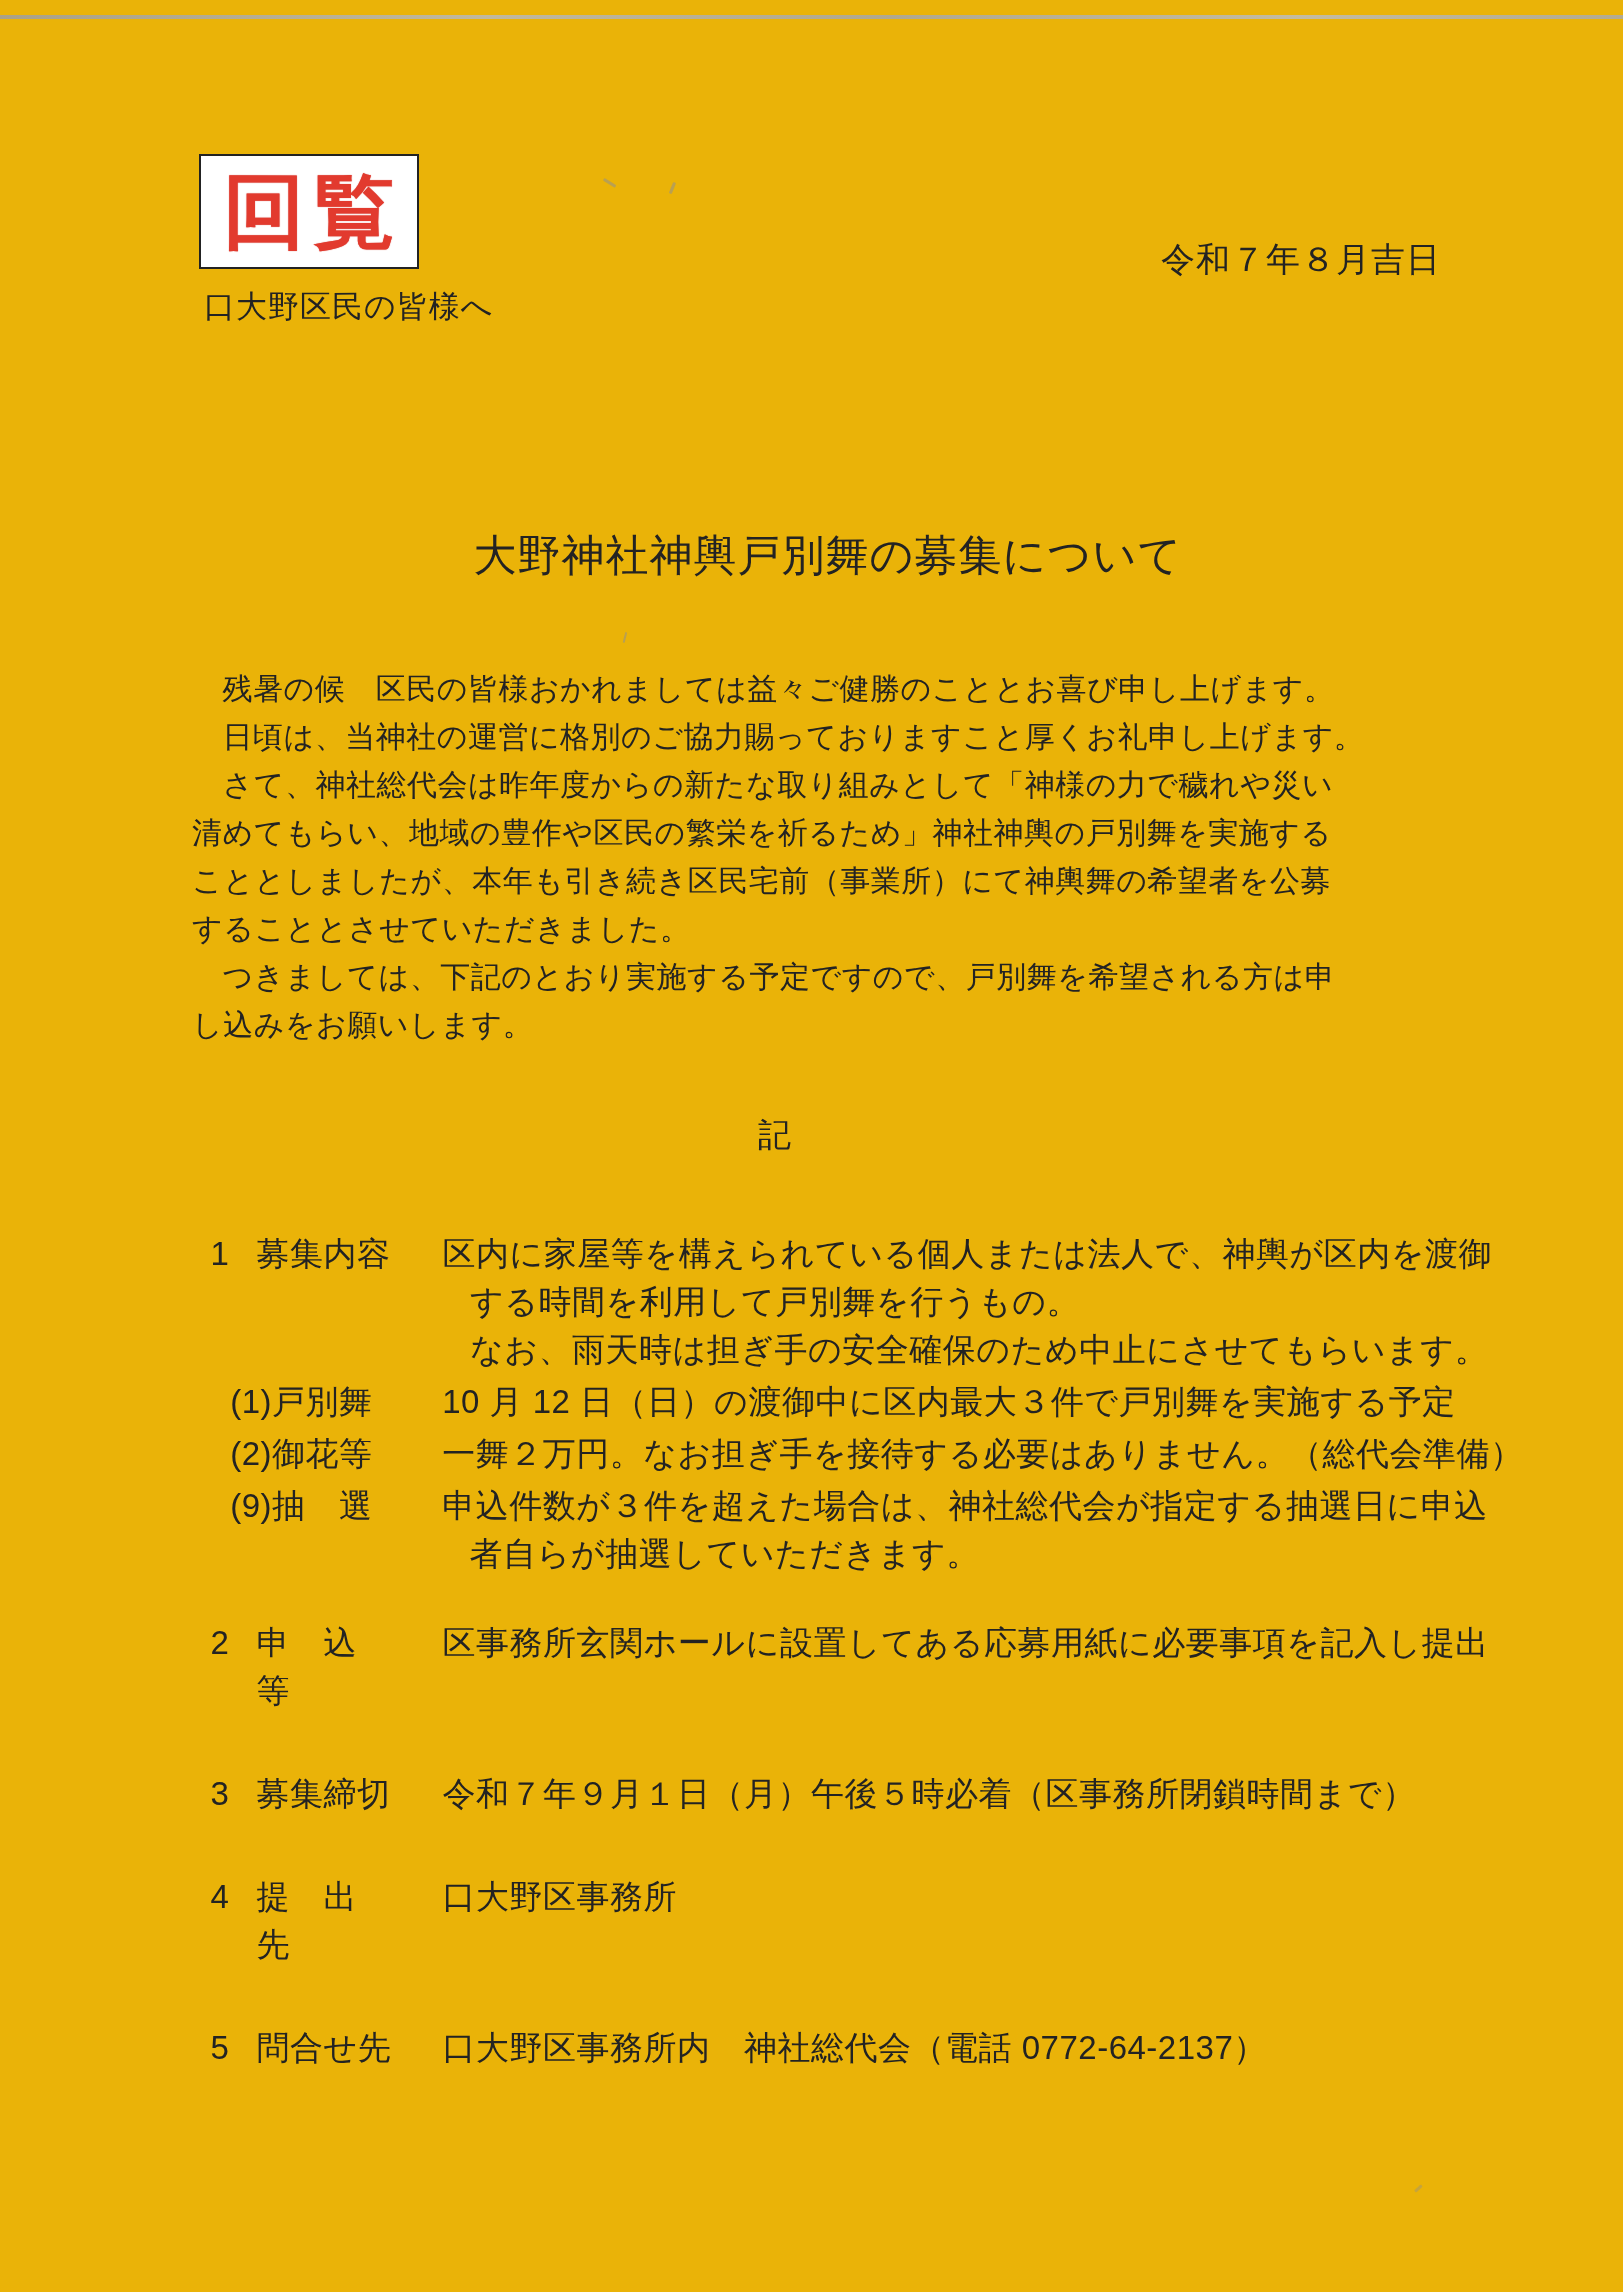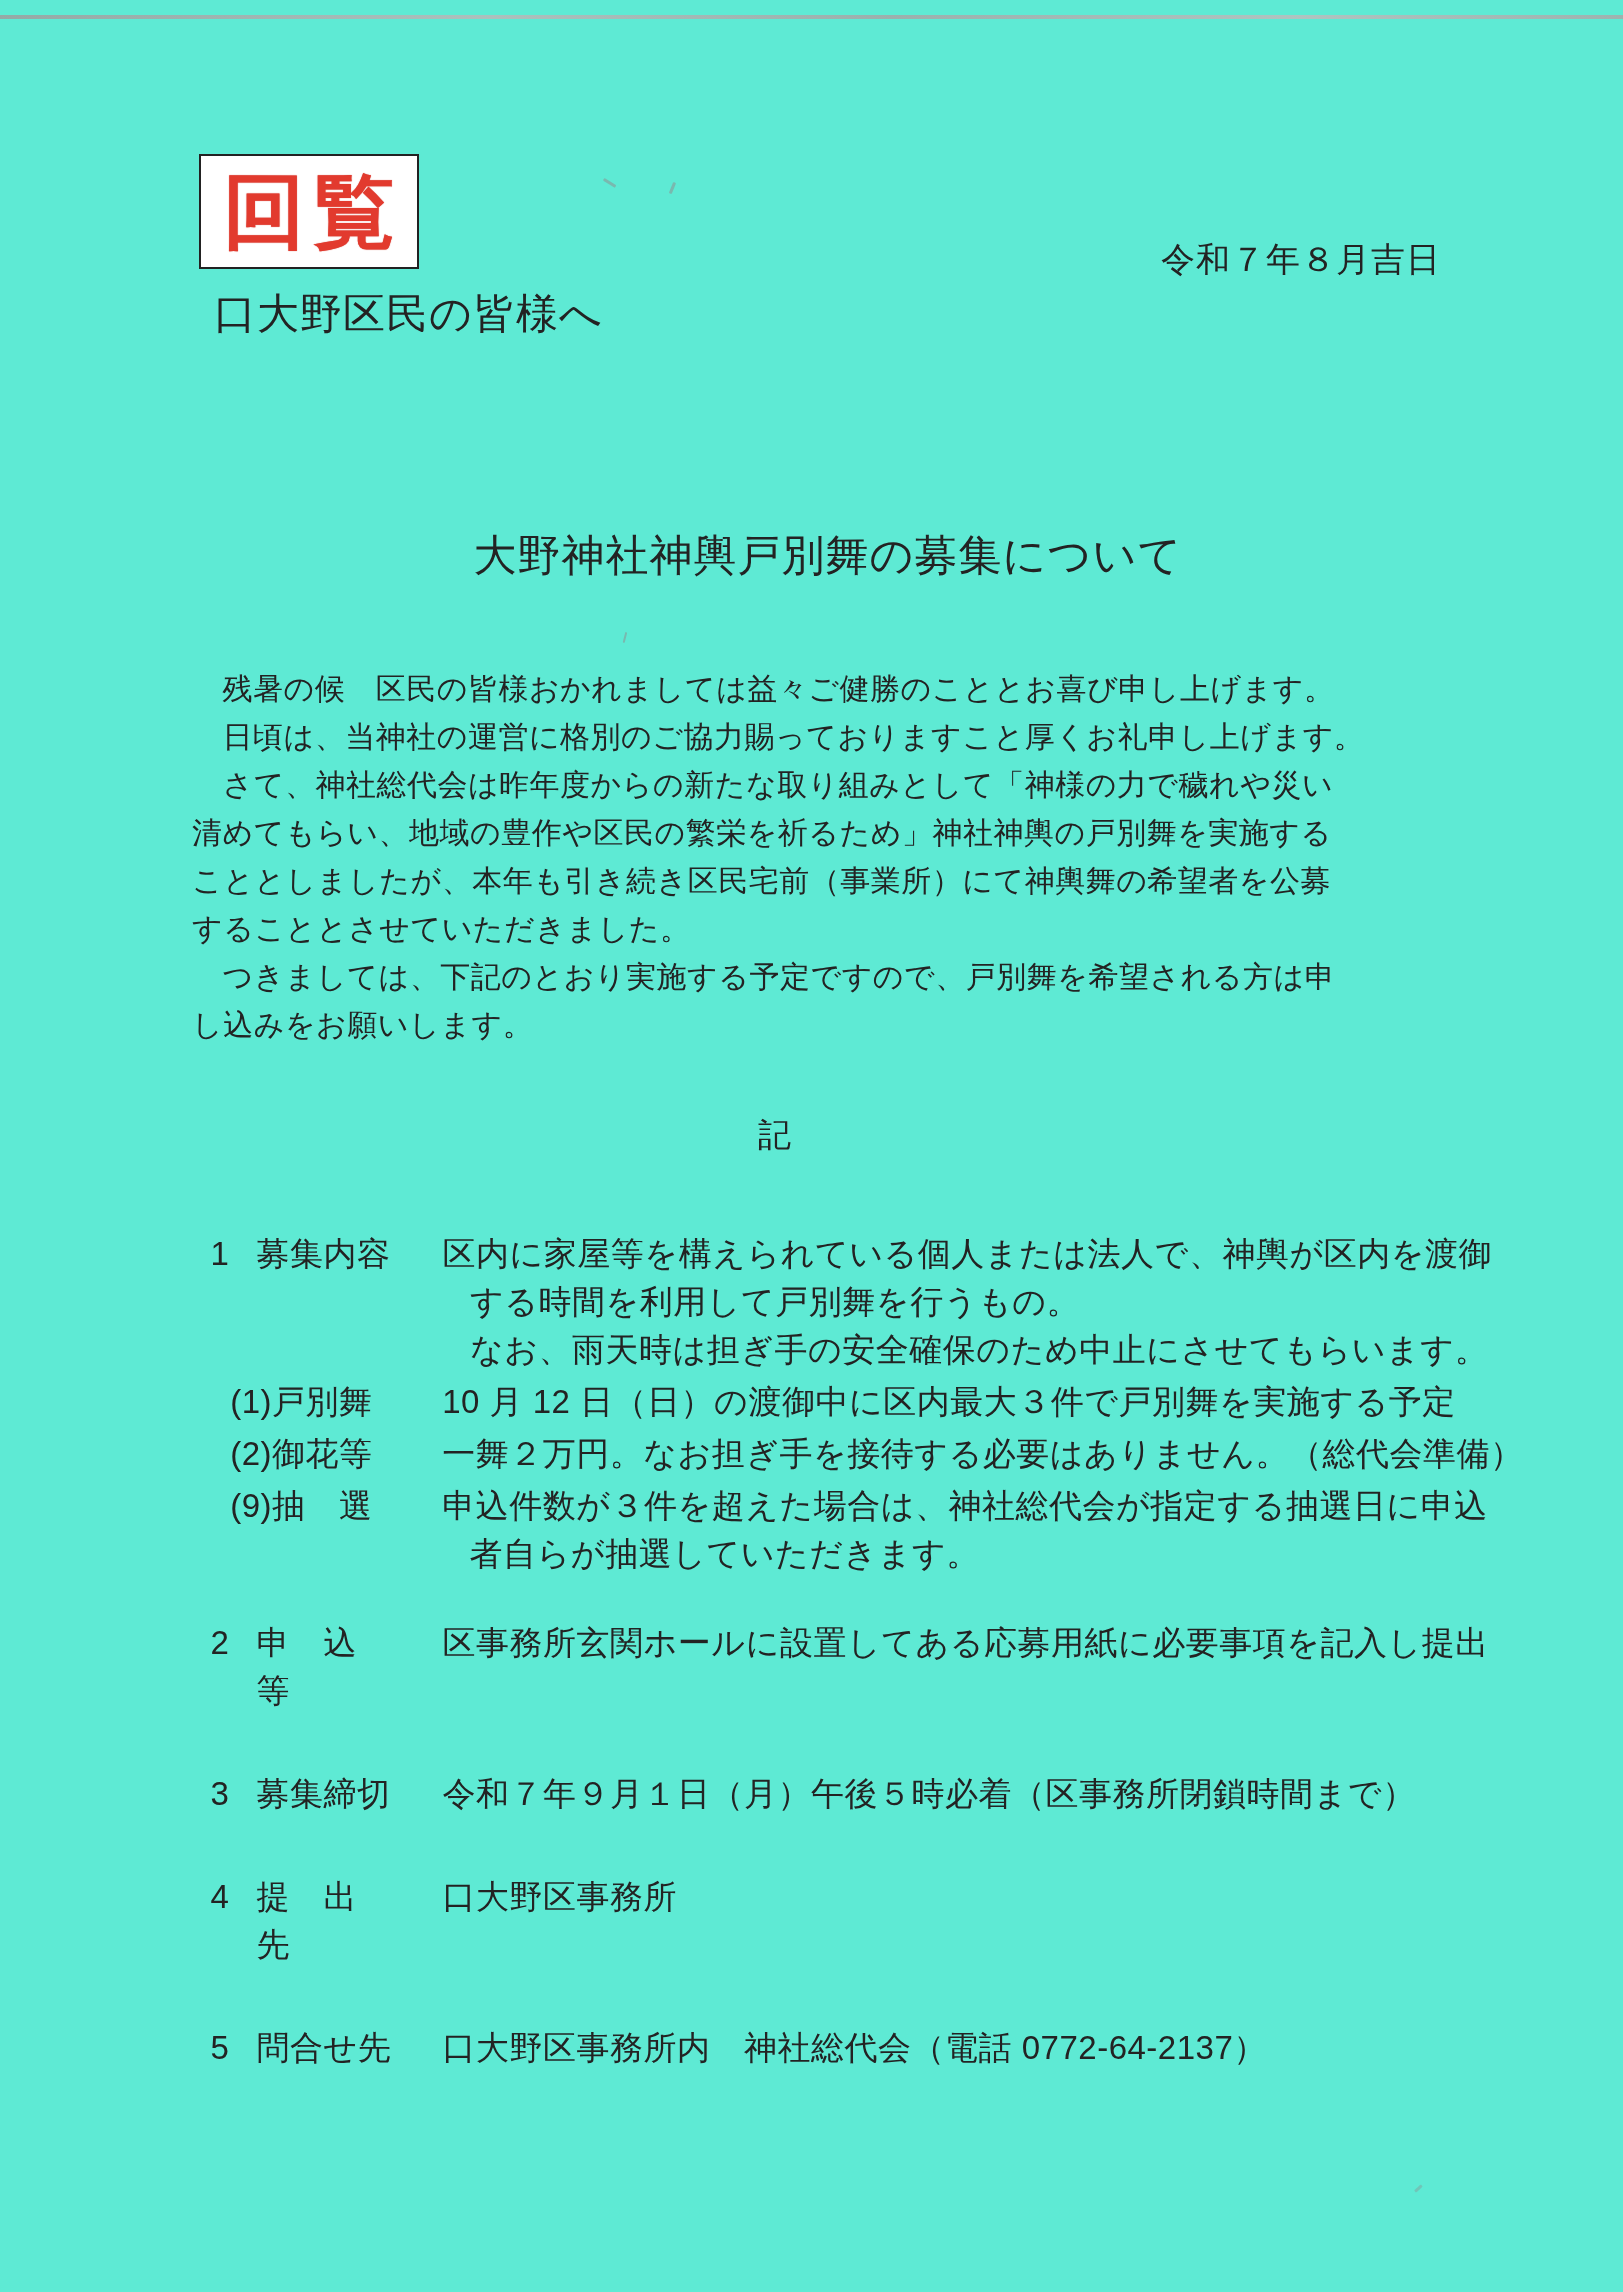--- a/index.html
+++ b/index.html
@@ -1,19 +1,19 @@
 <!DOCTYPE html>
 <html lang="ja"><head>
 <meta charset="utf-8">
 <style>
   html,body{margin:0;padding:0;background:#e8e8e8;}
   .page{
     position:relative;
     width:1623px;height:2293px;
-    background:#5eead4;
+    background:#eab308;
     overflow:hidden;
     font-family:"Liberation Sans","DejaVu Sans",sans-serif;
     color:#232323;
   }
   
   .scan-line{
     position:absolute;top:14.7px;left:0;width:1623px;height:3.9px;
     background:linear-gradient(90deg,#9e9e9e,#b9b9b9 30%,#a6a6a6 55%,#bdbdbd 80%,#a9a9a9);
     opacity:.85;
   }
@@ -22,21 +22,21 @@
     position:absolute;left:199px;top:154px;width:220px;height:115px;
     border:2.9px solid #222;box-sizing:border-box;
     display:flex;align-items:center;justify-content:center;
     background:#fff;
   }
   .stamp-text{
     font-size:82px;font-weight:bold;line-height:1;
     letter-spacing:7.8px;margin-left:7.8px;
     text-shadow:0 0 1px rgba(200,30,20,.8);
   }
-  .recipient{position:absolute;left:214px;top:286px;font-size:42px;letter-spacing:1px;}
+  .recipient{position:absolute;left:204px;top:286px;font-size:31px;letter-spacing:1px;}
   .date-line{position:absolute;top:237px;left:0;width:1441px;text-align:right;font-size:34px;letter-spacing:1px;}
   .sender{position:absolute;left:941px;top:389px;font-size:34px;letter-spacing:1px;}
   .title{
     position:absolute;top:527px;left:0;width:100%;margin:0;
     box-sizing:border-box;padding-left:33px;
     text-align:center;font-size:43px;font-weight:500;letter-spacing:1px;
   }
   .body-block{
     position:absolute;left:192px;top:665px;width:1274px;
     font-size:30px;line-height:48px;letter-spacing:0.5px;

